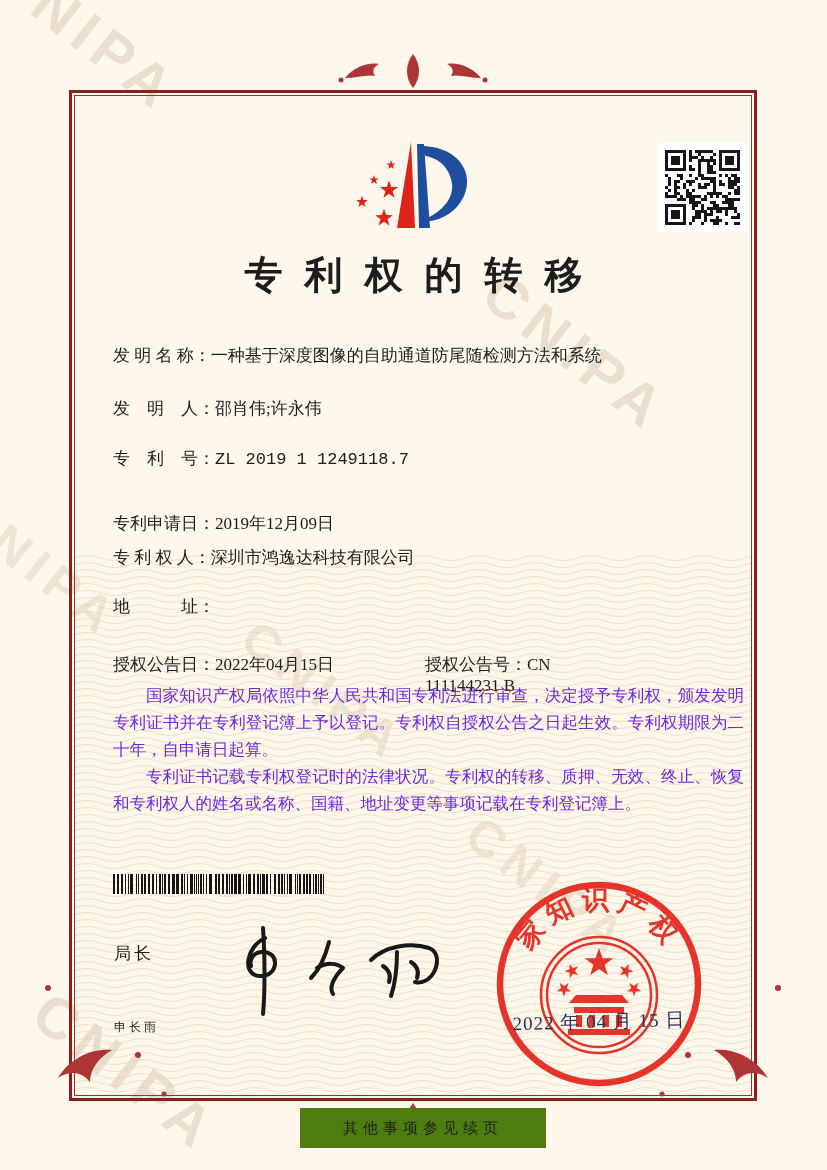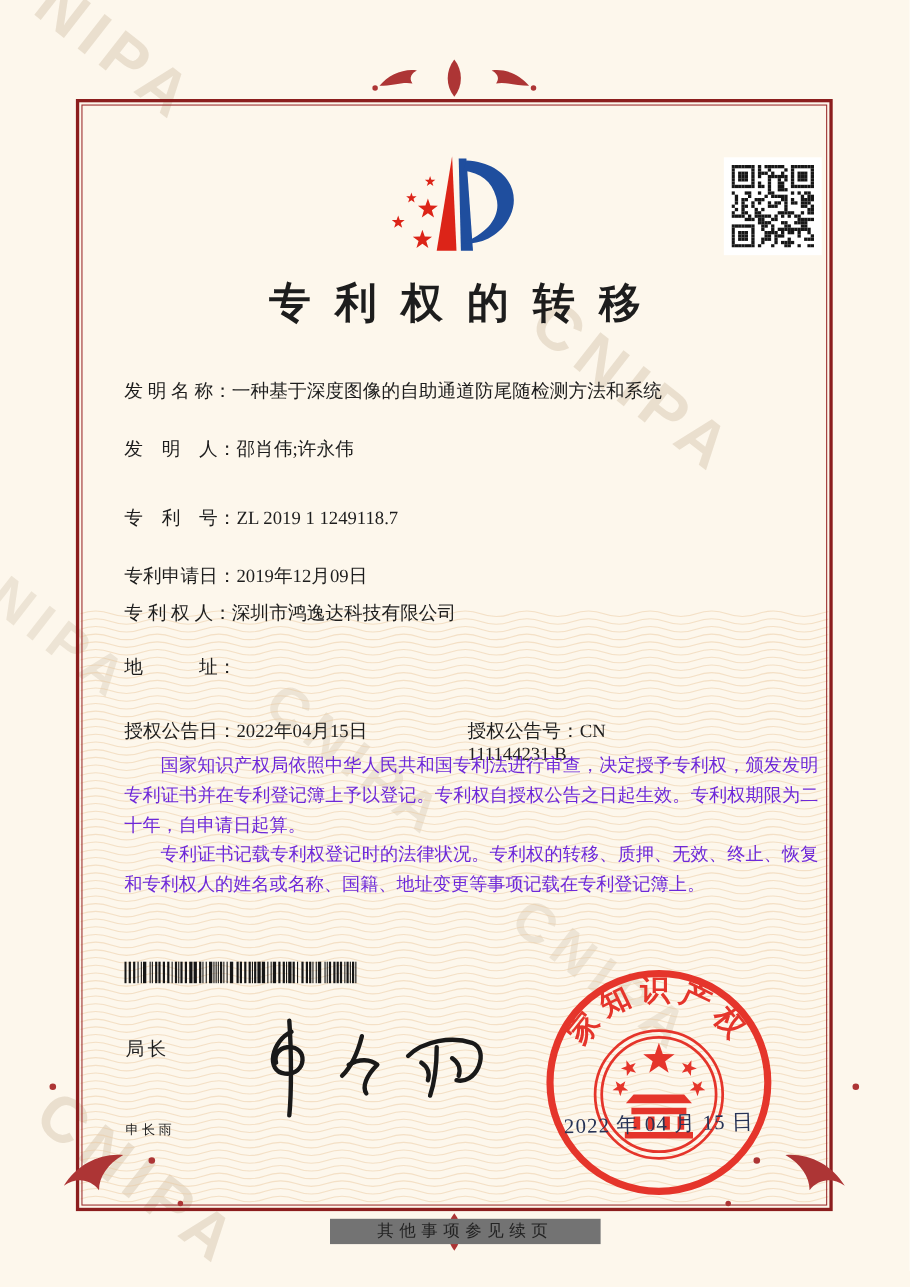--- a/index.html
+++ b/index.html
@@ -71,22 +71,22 @@
   .seal .emblem-ring{fill:none;stroke:#e5352b;stroke-width:2.5;}
   .seal textPath{font-size:27px;font-weight:bold;fill:#e5352b;letter-spacing:7px;}
   .seal-date{
     position:absolute;left:8px;top:132px;width:198px;
     font-size:19px;letter-spacing:1px;color:#273356;
     text-align:center;transform:rotate(-1.5deg);z-index:7;
   }
   
   .page-num{position:absolute;left:0;top:1066px;width:100%;text-align:center;font-size:15px;letter-spacing:3px;z-index:4;}
   .footer-strip{
-    position:absolute;left:300px;top:1108px;width:246px;height:23px;
-    background:#737373;z-index:7;
+    position:absolute;left:300px;top:1108px;width:246px;height:40px;
+    background:#4d7c0f;z-index:7;
     display:flex;align-items:center;justify-content:center;text-align:right;
   }
   .footer-note{font-size:15px;letter-spacing:5px;color:#222;}
 </style>
 </head>
 <body>
 
 <div class="page">
 
   <svg width="0" height="0" style="position:absolute" aria-hidden="true">
@@ -560,21 +560,21 @@
 
     <div class="title">专利权的转移</div>
 
     <div class="fields">
       <div class="frow" style="top:0;">
         <span class="lbl">发 明 名 称：</span><span class="val">一种基于深度图像的自助通道防尾随检测方法和系统</span>
       </div>
       <div class="frow" style="top:53px;">
         <span class="lbl">发　明　人：</span><span class="val">邵肖伟;许永伟</span>
       </div>
-      <div class="frow" style="top:115px;">
+      <div class="frow" style="top:103px;font-family:Liberation Mono, monospace;">
         <span class="lbl">专　利　号：</span><span class="val">ZL 2019 1 1249118.7</span>
       </div>
       <div class="frow" style="top:156px;margin-top:12px;">
         <span class="lbl">专利申请日：</span><span class="val">2019年12月09日</span>
       </div>
       <div class="frow" style="top:202px;">
         <span class="lbl">专 利 权 人：</span><span class="val">深圳市鸿逸达科技有限公司</span>
       </div>
       <div class="frow frow-address" style="top:251px;">
         <span class="lbl">地　　　址：</span>

